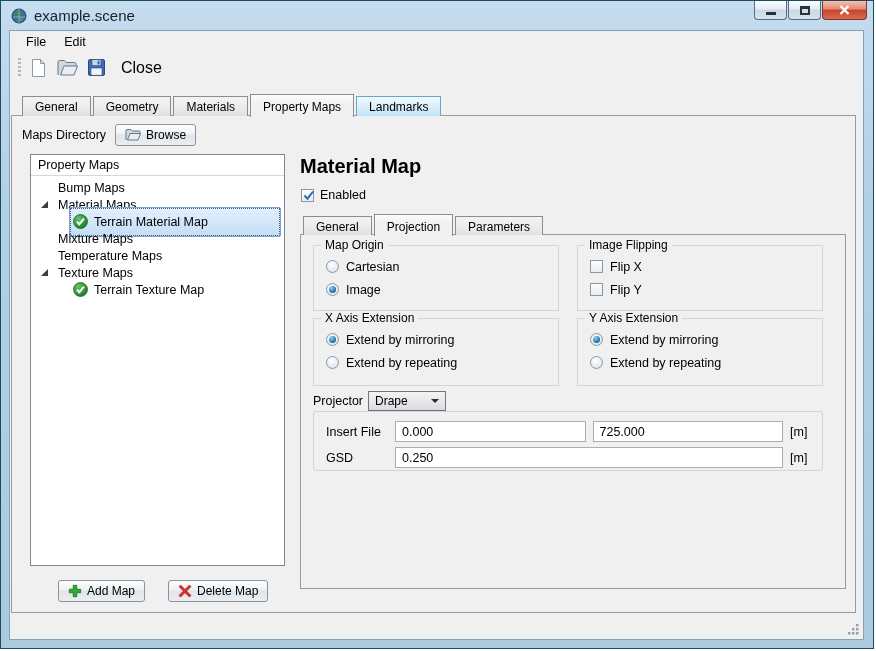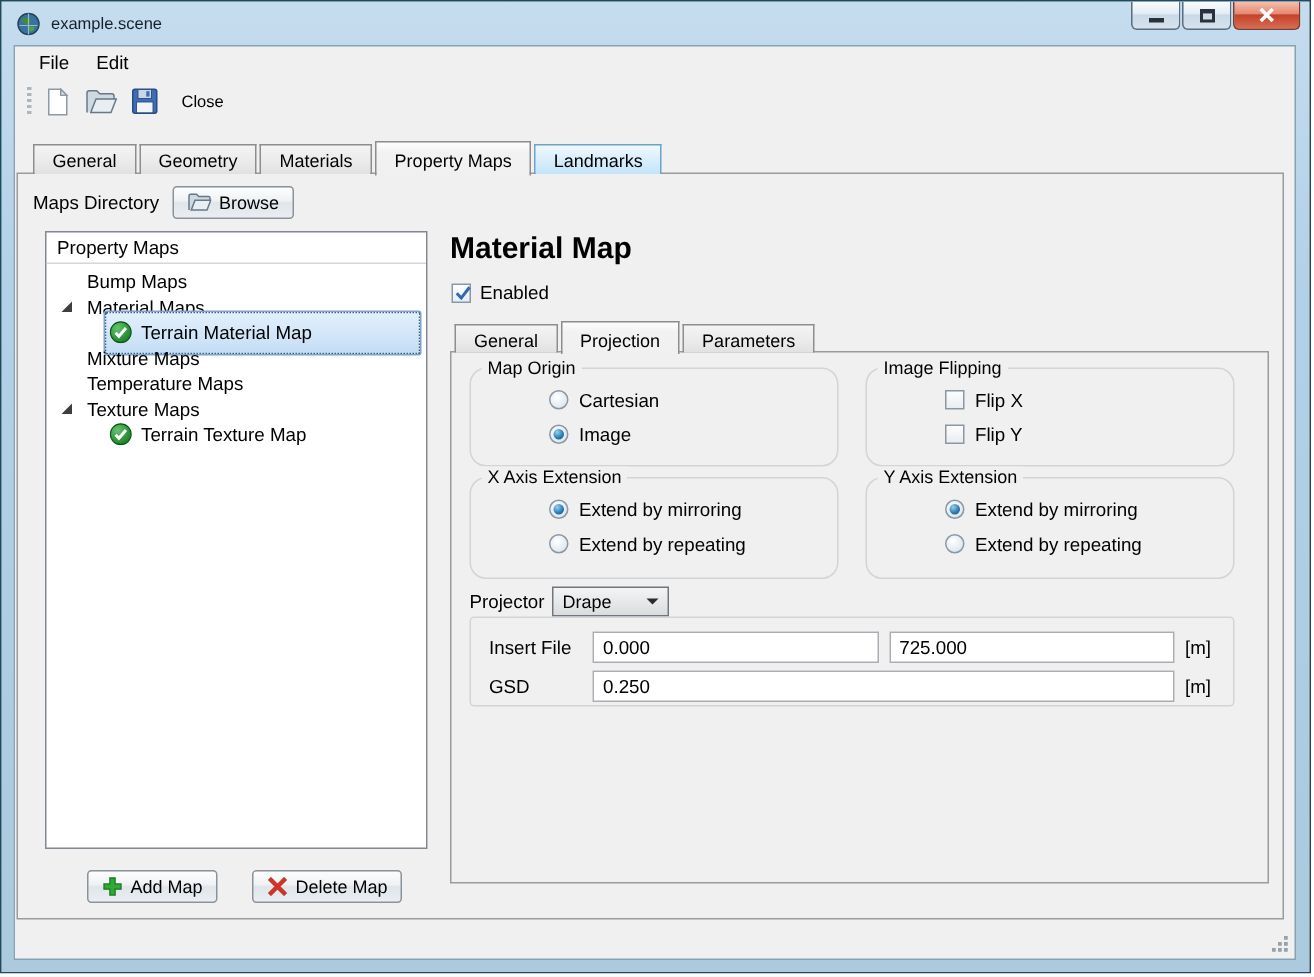--- a/index.html
+++ b/index.html
@@ -9,21 +9,21 @@
   .window {
     position:relative; width:874px; height:649px;
     border:1px solid #1c4a5e;
     background:linear-gradient(#c6dcEF,#b2d0e7 30%,#abcade);
     overflow:hidden;
     font-size:12.5px; color:#000;
   }
 
   
   .titlebar { position:absolute; left:0; top:0; right:0; height:29px; display:flex; align-items:center; padding-left:10px; }
-  .title-text { font-size:11px; color:#14202b; margin-left:7px; }
+  .title-text { font-size:15px; color:#14202b; margin-left:7px; }
   .win-controls { position:absolute; top:0; right:6px; display:flex; }
   .win-btn {
     width:33px; height:19px; margin-left:1px;
     border:1px solid #5c6e7d; border-top:none; border-radius:0 0 4px 4px;
     background:linear-gradient(#fbfdfe,#e2ecf4 45%,#c9d9e6 50%,#d7e3ee);
     display:flex; align-items:center; justify-content:center;
   }
   .win-btn.close { width:45px; background:linear-gradient(#f6c0af,#e48a71 45%,#c5422c 50%,#d96c51); border-color:#7e3a2c; }
   .glyph-min { width:10px; height:3px; background:#28323b; margin-top:6px; }
   .glyph-max { width:10px; height:9px; border:2px solid #28323b; border-top:3px solid #28323b; background:transparent; }
@@ -31,21 +31,21 @@
   
   .client { position:absolute; left:8px; top:29px; right:9px; bottom:8px; border:1px solid #86a2b6; background:#f0f0f0; }
 
   .menubar { display:flex; align-items:center; height:21px; padding-left:7px; }
   .menu-item { padding:3px 9px; }
 
   .toolbar { display:flex; align-items:center; height:31px; padding-left:6px; }
   .tb-handle { width:3px; height:20px; margin:0 4px 0 2px;
     background:repeating-linear-gradient(to bottom,#aeb6bd 0 2px,transparent 2px 4px); }
   .tb-btn { width:27px; height:25px; display:flex; align-items:center; justify-content:center; margin-right:2px; }
-  .tb-close { padding:4px 9px; font-size:11px; }
+  .tb-close { padding:4px 9px; font-size:16px; }
 
   
   .tabbar { position:absolute; left:12px; top:62px; height:23px; display:flex; align-items:flex-end; z-index:3; }
   .tab {
     height:20px; padding:3px 12px 0; margin-right:2px; font-size:12px;
     border:1px solid #8d8d8d; border-bottom:none;
     background:linear-gradient(#f4f4f4,#eaeaea 60%,#e1e1e1);
   }
   .tab.active { height:23px; padding-top:5px; background:linear-gradient(#fdfdfd,#f2f2f2 30%,#f0f0f0); margin-bottom:-1px; position:relative; z-index:4; }
   .tab.hl { background:linear-gradient(#f0f9fe,#d5ecfb 60%,#c3e4f9); border-color:#69a4cb; }
@@ -79,21 +79,21 @@
 
   
   .detail { position:absolute; left:288px; top:39px; right:9px; bottom:23px; }
   .detail h1 { margin:0; font-size:20px; line-height:22px; font-weight:bold; }
   .enabled-row { position:absolute; left:1px; top:33px; display:flex; align-items:center; gap:6px; }
   .subtabbar { position:absolute; left:3px; top:58px; height:22px; display:flex; align-items:flex-end; z-index:3; }
   .subtabbar .tab { height:19px; }
   .subtabbar .tab.active { height:22px; }
   .sub-content { position:absolute; left:0; right:0; top:79px; bottom:0; border:1px solid #9b9b9b; background:#f0f0f0; z-index:2; }
 
-  .group { position:absolute; border:1px solid #d2d4d7; border-radius:11px;padding-left:40px; }
+  .group { position:absolute; border:1px solid #d2d4d7; border-radius:0; }
   .glabel { position:absolute; top:-8px; left:7px; background:#f0f0f0; padding:0 4px; font-size:12px; white-space:nowrap; }
   .g1 { left:12px; top:10px;  width:246px; height:66px; }
   .g2 { left:276px; top:10px; width:246px; height:66px; }
   .g3 { left:12px; top:83px;  width:246px; height:68px; }
   .g4 { left:276px; top:83px; width:246px; height:68px; }
   .opt-row { display:flex; align-items:center; gap:7px; height:23px; margin-left:12px; }
   .group .opt-row:first-of-type { margin-top:9px; }
 
   .radio { width:13px; height:13px; border-radius:50%; border:1px solid #8a97a5; position:relative;
     background:radial-gradient(circle at 40% 35%, #ffffff, #e2eaf1 65%, #ccd7e1); flex:0 0 auto; }

